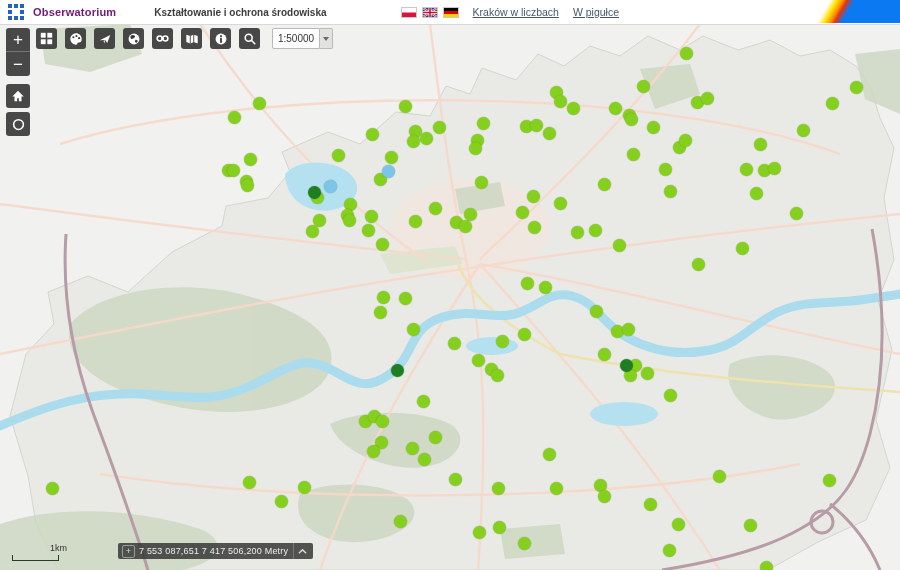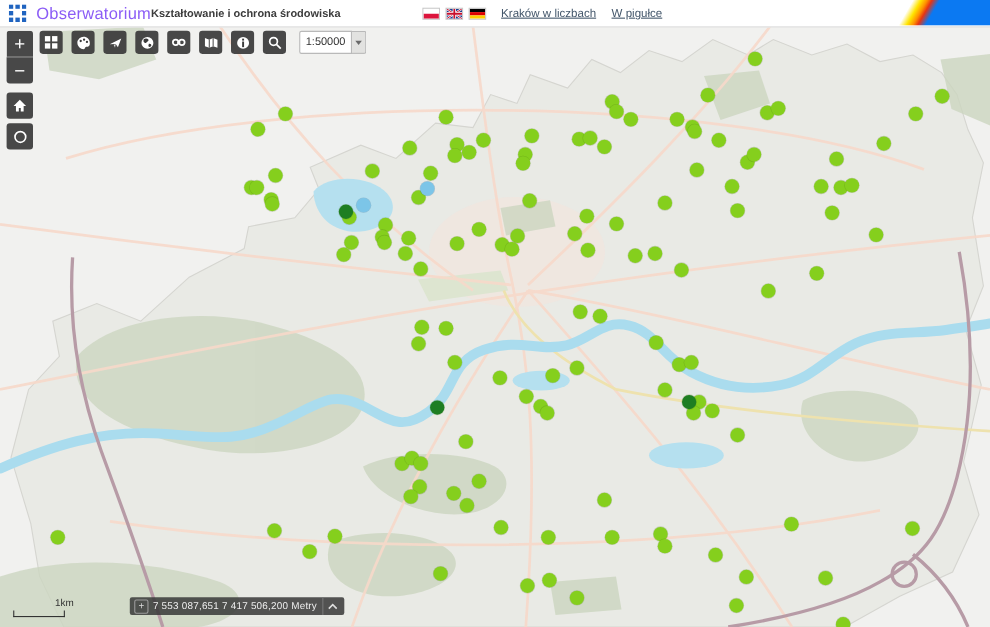--- a/index.html
+++ b/index.html
@@ -3,22 +3,22 @@
 <meta charset="utf-8">
 <style>
   html,body{margin:0;padding:0;}
   body{width:900px;height:570px;overflow:hidden;position:relative;
        font-family:"Liberation Sans",sans-serif;background:#f0f0ee;}
 
   
   .header{position:absolute;top:0;left:0;width:900px;height:24px;background:#fff;
           border-bottom:1px solid #d8d8d8;z-index:30;display:flex;align-items:center;}
   .logo{display:inline-flex;margin:0 9px 0 8px;}
-  .app-title{font-size:15px;font-weight:normal;color:#8b5cf6;letter-spacing:.2px;}
-  .subtitle{font-size:10px;font-weight:bold;color:#3c3c3c;}
+  .app-title{font-size:11px;font-weight:bold;color:#701a75;letter-spacing:.2px;}
+  .subtitle{font-size:10px;font-weight:bold;color:#3c3c3c;margin-left:38px;}
   .flags{display:flex;align-items:center;gap:5px;margin-left:74px;}
   .flag{display:inline-flex;border:1px solid #c9c9c9;line-height:0;cursor:pointer;}
   .hlink{font-size:10.5px;color:#44576b;text-decoration:underline;margin-left:14px;cursor:pointer;}
   .ribbon{position:absolute;right:0;top:0;width:130px;height:23px;
           background:linear-gradient(120deg,#ffffff 0%,#ffffff 42%,#ffe400 47%,
                      #ff9000 51%,#e73413 54%,#0b79f2 59%,#0b79f2 100%);}
 
   
   .map{position:absolute;top:24px;left:0;width:900px;height:546px;background:#f1f1ef;overflow:hidden;}
   .map svg.bg{position:absolute;top:0;left:0;}

